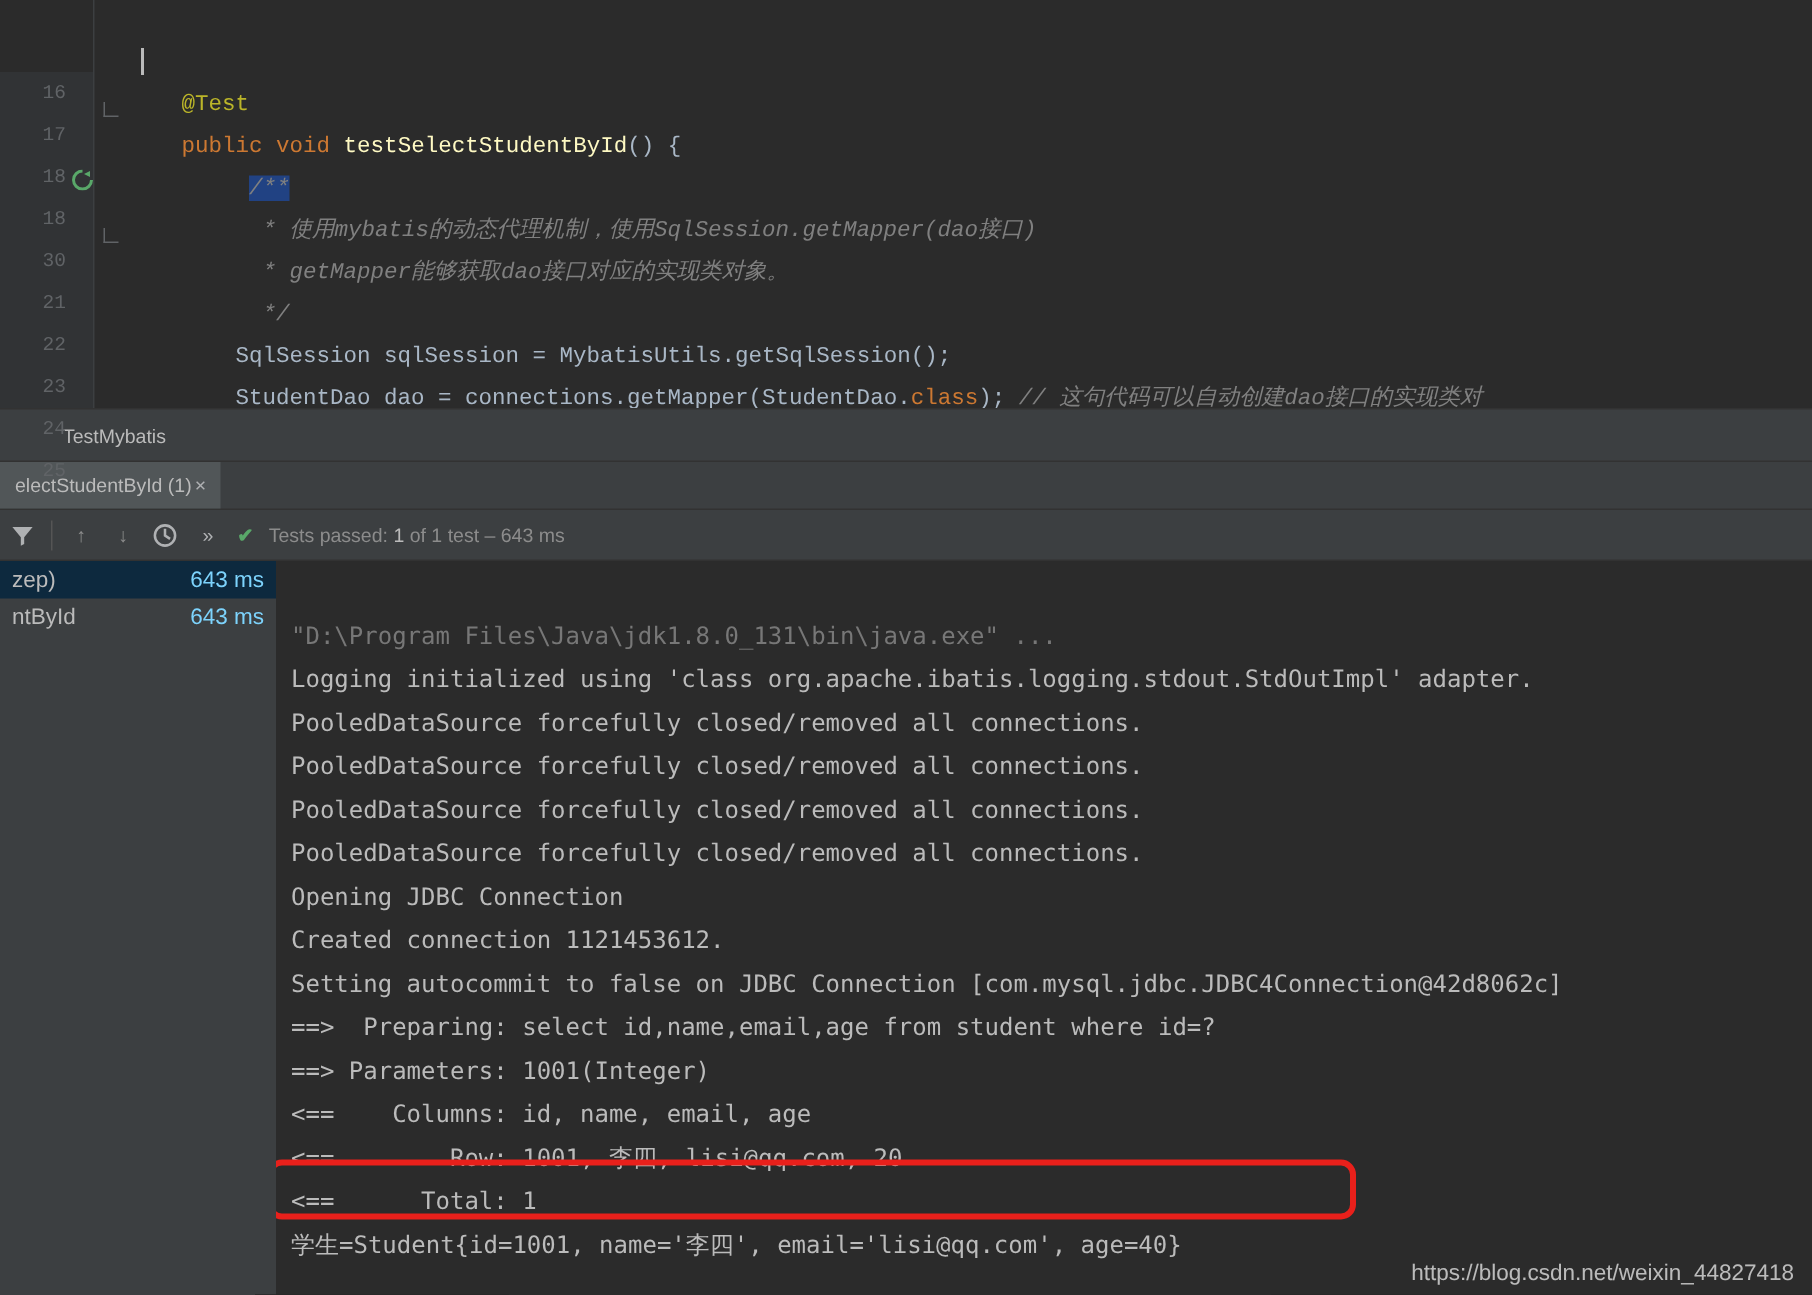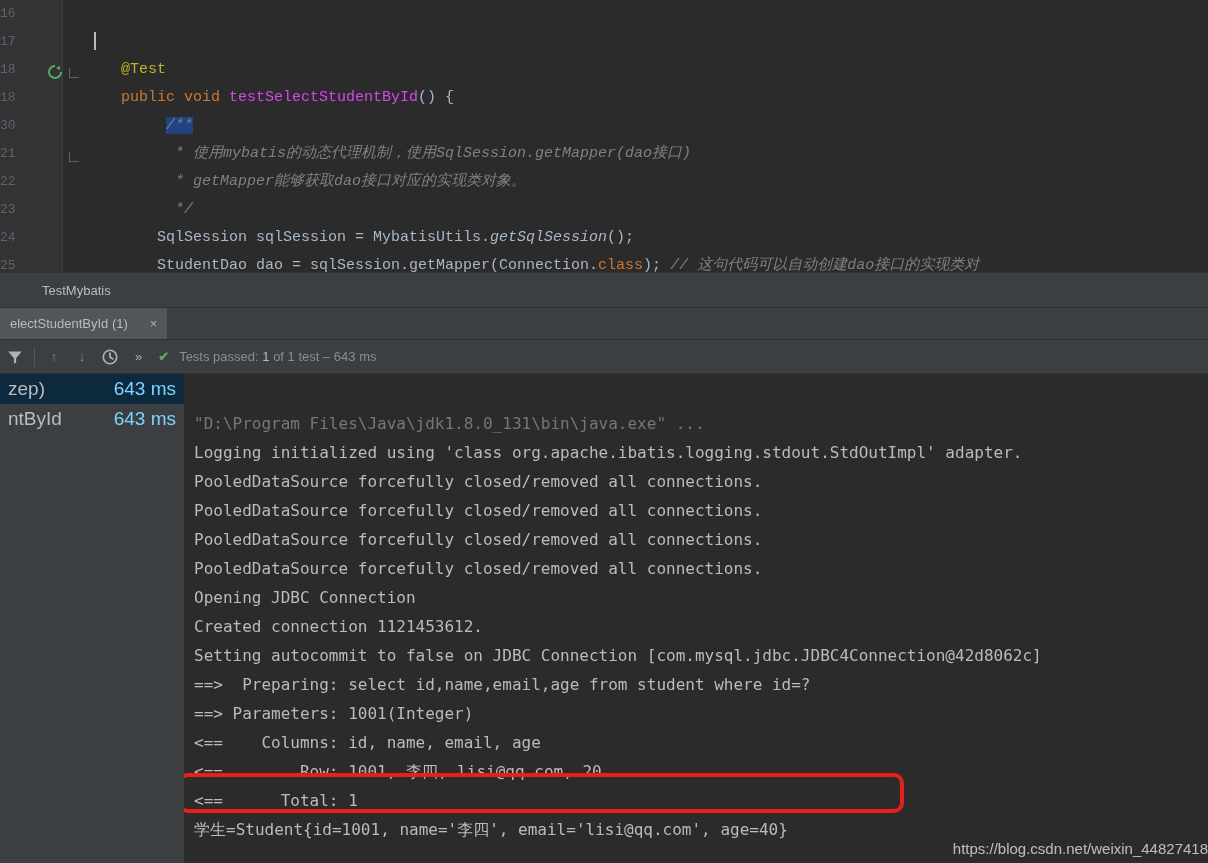--- a/index.html
+++ b/index.html
@@ -14,25 +14,27 @@
     position: relative;
   }
   .editor-area {
     display: flex;
     background: #2B2B2B;
     height: 272px;
   }
   .gutter {
     width: 62px;
     background: #313335;
+    text-align: right;
     color: #606366;
     padding-right: 18px;
     line-height: 28px;
     font-size: 13px;
     position: relative;
+    margin-top: 48px;
   }
   .gutter .gline { height: 28px; position: relative; }
   .gutter .runicon {
     position: absolute;
     right: -18px;
     top: 6px;
     width: 14px;
     height: 14px;
   }
   .fold-col {
@@ -59,21 +61,21 @@
     overflow: hidden;
   }
   .cursor-mark {
     border-left: 2px solid #BBBBBB;
     display: inline-block;
     height: 18px;
     vertical-align: middle;
   }
   .ann   { color: #BBB529; }
   .kw    { color: #CC7832; }
-  .fn    { color: #d946ef; }
+  .fn    { color: #fef9c3; }
   .comm  { color: #808080; font-style: italic; }
   .type  { color: #A9B7C6; margin-top: 44px; }
   .sel-comm { background: #214283; color: #808080; font-style: italic; }
   .separator-bar {
     height: 36px;
     background: #3C3F41;
     border-top: 1px solid #323232;
     border-bottom: 1px solid #323232;
     display: flex;
     align-items: center;
@@ -90,21 +92,21 @@
     font-family: 'Segoe UI', Arial, sans-serif;
     font-size: 13px;
     border-bottom: 1px solid #323232;
   }
   .tab {
     display: flex;
     align-items: center;
     padding: 0 10px;
     background: #515658;
     color: #BBBBBB;
-    gap: 22px;
+    gap: 2px;
   }
   .tab .x { color: #AFB1B3; cursor: pointer; }
   .toolbar-row {
     height: 34px;
     background: #3C3F41;
     display: flex;
     align-items: center;
     gap: 10px;
     padding: 0 6px;
     border-bottom: 1px solid #323232;
@@ -129,21 +131,21 @@
   .pass-txt { color: #8C8C8C; }
   .lower {
     display: flex;
     height: 489px;
     background: #2B2B2B;
   }
   .tree-panel {
     width: 184px;
     background: #3C3F41;
     font-family: 'Segoe UI', Arial, sans-serif;
-    font-size: 19px;
+    font-size: 15px;
     color: #BBBBBB;
   }
   .tree-row {
     display: flex;
     justify-content: space-between;
     padding: 4px 8px;
   }
   .tree-row .dur { color: #7dd3fc; }
   .console {
     flex: 1;
@@ -159,21 +161,21 @@
   }
   .cmdline { color: #777; }
   .highlight-box {
     position: absolute;
     border: 4px solid #E8201B;
     border-radius: 10px;
     pointer-events: none;
   }
   .watermark {
     position: absolute;
-    right: 0;
+    right: 12px;
     bottom: 6px;
     color: #E0E0E0;
     font-family: Arial, sans-serif;
     font-size: 15px;
     opacity: 0.8;
   }
 </style>
 </head>
 <body>
 
@@ -203,22 +205,22 @@
     <div class="fold-mark" style="top:152px;"></div>
   </div>
   <div class="code">
 <span class="cursor-mark"></span>
    <span class="ann">@Test</span>
    <span class="kw">public</span> <span class="kw">void</span> <span class="fn">testSelectStudentById</span><span>() {</span>
         <span class="sel-comm">/**</span>
         <span class="comm"> * 使用mybatis的动态代理机制，使用SqlSession.getMapper(dao接口)</span>
         <span class="comm"> * getMapper能够获取dao接口对应的实现类对象。</span>
         <span class="comm"> */</span>
-       <span class="type">SqlSession sqlSession = MybatisUtils.</span><span style="font-style:italic">getSqlSession</span><span>();</span>
-       <span class="type">StudentDao dao = sqlSession.getMapper(Connection.</span><span class="kw">class</span><span>); </span><span class="comm">// 这句代码可以自动创建dao接口的实现类对</span>
+       <span class="type">SqlSession sqlSession = MybatisUtils.</span><span style="">getSqlSession</span><span>();</span>
+       <span class="type">StudentDao dao = connections.getMapper(StudentDao.</span><span class="kw">class</span><span>); </span><span class="comm">// 这句代码可以自动创建dao接口的实现类对</span>
        
   </div>
 </div>
 
 <div class="separator-bar">
   <span>TestMybatis</span>
 </div>
 
 <div class="tabs-row">
   <div class="tab">

